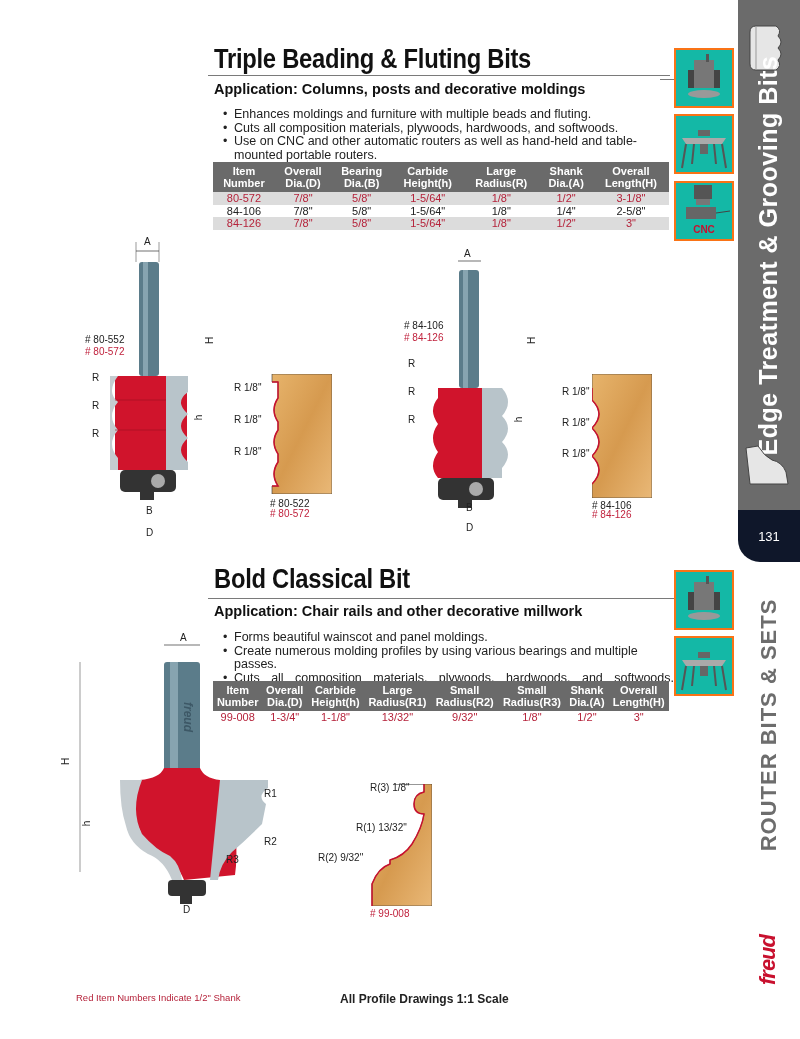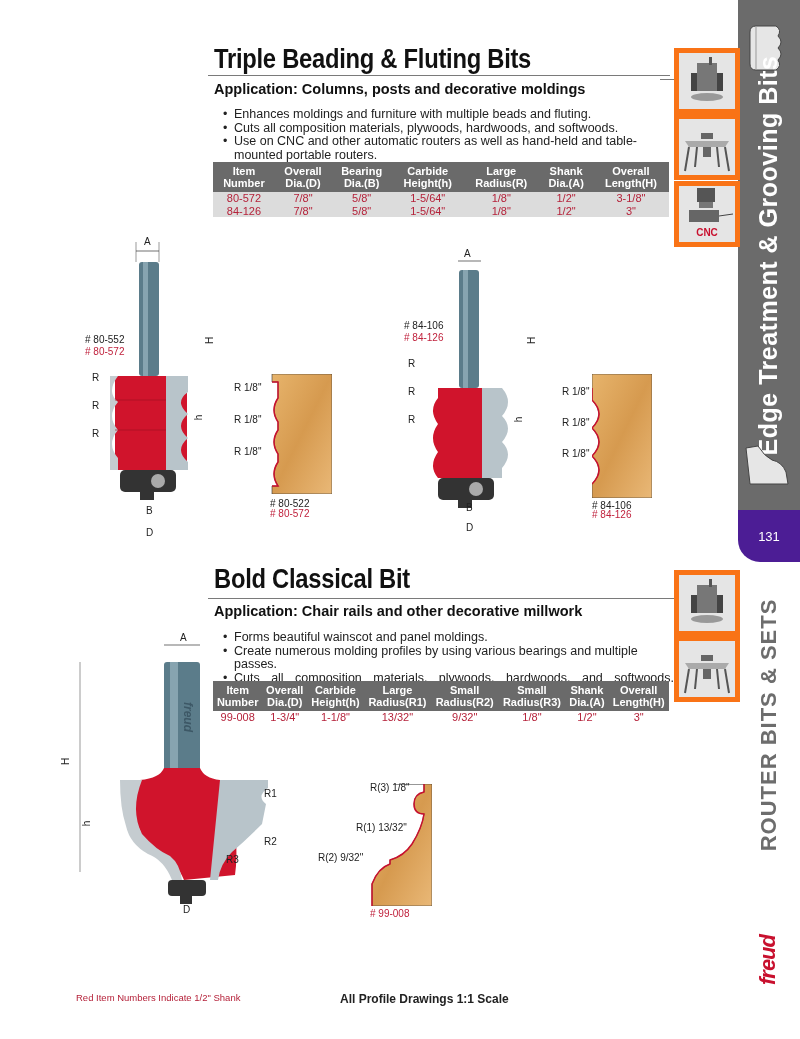--- a/index.html
+++ b/index.html
@@ -3,21 +3,21 @@
 <meta charset="utf-8">
 <style>
   html, body { margin:0; padding:0; background:#ffffff; }
   body { width:800px; height:1039px; position:relative; overflow:hidden; font-family:"Liberation Sans", sans-serif; color:#222; }
   .abs { position:absolute; }
 
   
   .side-tab { position:absolute; left:738px; top:0; width:62px; height:510px; background:#6b6b6b; }
   .side-tab-text { position:absolute; left:738px; top:0; width:62px; height:510px; display:flex; align-items:center; justify-content:center; }
   .side-tab-text span { transform:rotate(-90deg); white-space:nowrap; font-family:"Liberation Sans", sans-serif; font-weight:bold; font-size:25px; color:#ffffff; letter-spacing:0.5px; transform-origin:center; display:inline-block; font-stretch:condensed; }
-  .page-num-box { position:absolute; left:738px; top:510px; width:62px; height:52px; background:#4c1d95; border-bottom-left-radius:22px; color:#fff; font-size:13px; display:flex; align-items:center; justify-content:center; }
+  .page-num-box { position:absolute; left:738px; top:510px; width:62px; height:52px; background:#0f172a; border-bottom-left-radius:22px; color:#fff; font-size:13px; display:flex; align-items:center; justify-content:center; }
   .router-bits-text { position:absolute; left:738px; top:580px; width:62px; height:290px; display:flex; align-items:center; justify-content:center; }
   .router-bits-text span { transform:rotate(-90deg); white-space:nowrap; font-size:22px; font-weight:bold; color:#6d6d6d; letter-spacing:1px; display:inline-block; }
   .freud-logo { position:absolute; left:748px; top:925px; width:40px; height:70px; display:flex; align-items:center; justify-content:center; }
   .freud-logo span { transform:rotate(-90deg); display:inline-block; font-weight:bold; font-style:italic; font-size:22px; color:#c8102e; letter-spacing:-1px; }
 
   
   .h1 { font-family:"Liberation Sans", sans-serif; font-weight:bold; font-size:27px; color:#111; letter-spacing:-0.3px; transform:scaleX(0.88); transform-origin:left; white-space:nowrap; }
   .hrule { position:absolute; height:1px; background:#7a7a7a; }
   .app { font-weight:bold; font-size:14.5px; color:#111; white-space:nowrap; }
   ul.bullets { margin:8px; padding:0; list-style:none; font-size:12.5px; color:#222; line-height:13.5px; }
@@ -26,21 +26,21 @@
   .justify { text-align:justify; text-align-last:justify; }
 
   
   table.spec { border-collapse:collapse; font-size:11px; }
   table.spec th { background:#6a6a6a; color:#fff; font-weight:bold; font-size:11px; line-height:12px; padding:3px 2px; text-align:center; vertical-align:middle; }
   table.spec td { text-align:center; padding:0 2px; height:12.5px; line-height:12.5px; color:#222; }
   table.spec tr.half td { color:#b5223a; }
   table.spec tr.shaded td { background:#dcdcdc;margin-left:6px; }
 
   
-  .tool-icon { position:absolute; width:56px; height:56px; border:5px solid #f97316; background:#e5e5e5; }
+  .tool-icon { position:absolute; width:56px; height:56px; border:2px solid #f97316; background:#14b8a6; }
   .tool-icon svg { width:100%; height:100%; display:block; }
 
   
   .lbl { position:absolute; font-size:10px; color:#222; white-space:nowrap; }
   .lbl.red { color:#c0223d; }
   .footer-left { position:absolute; left:76px; top:992px; font-size:9.5px; color:#b5223a; }
   .footer-mid { position:absolute; left:340px; top:992px; font-size:12px; color:#222;font-weight:bold; }
 </style>
 </head>
 <body>
@@ -89,20 +89,29 @@
   </thead>
   <tbody>
     <tr class="half shaded">
       <td>80-572</td>
       <td>7/8"</td>
       <td>5/8"</td>
       <td>1-5/64"</td>
       <td>1/8"</td>
       <td>1/2"</td>
       <td>3-1/8"</td>
+    </tr>
+    <tr>
+      <td>84-106</td>
+      <td>7/8"</td>
+      <td>5/8"</td>
+      <td>1-5/64"</td>
+      <td>1/8"</td>
+      <td>1/4"</td>
+      <td>2-5/8"</td>
     </tr>
     <tr class="half shaded">
       <td>84-126</td>
       <td>7/8"</td>
       <td>5/8"</td>
       <td>1-5/64"</td>
       <td>1/8"</td>
       <td>1/2"</td>
       <td>3"</td>
     </tr>

